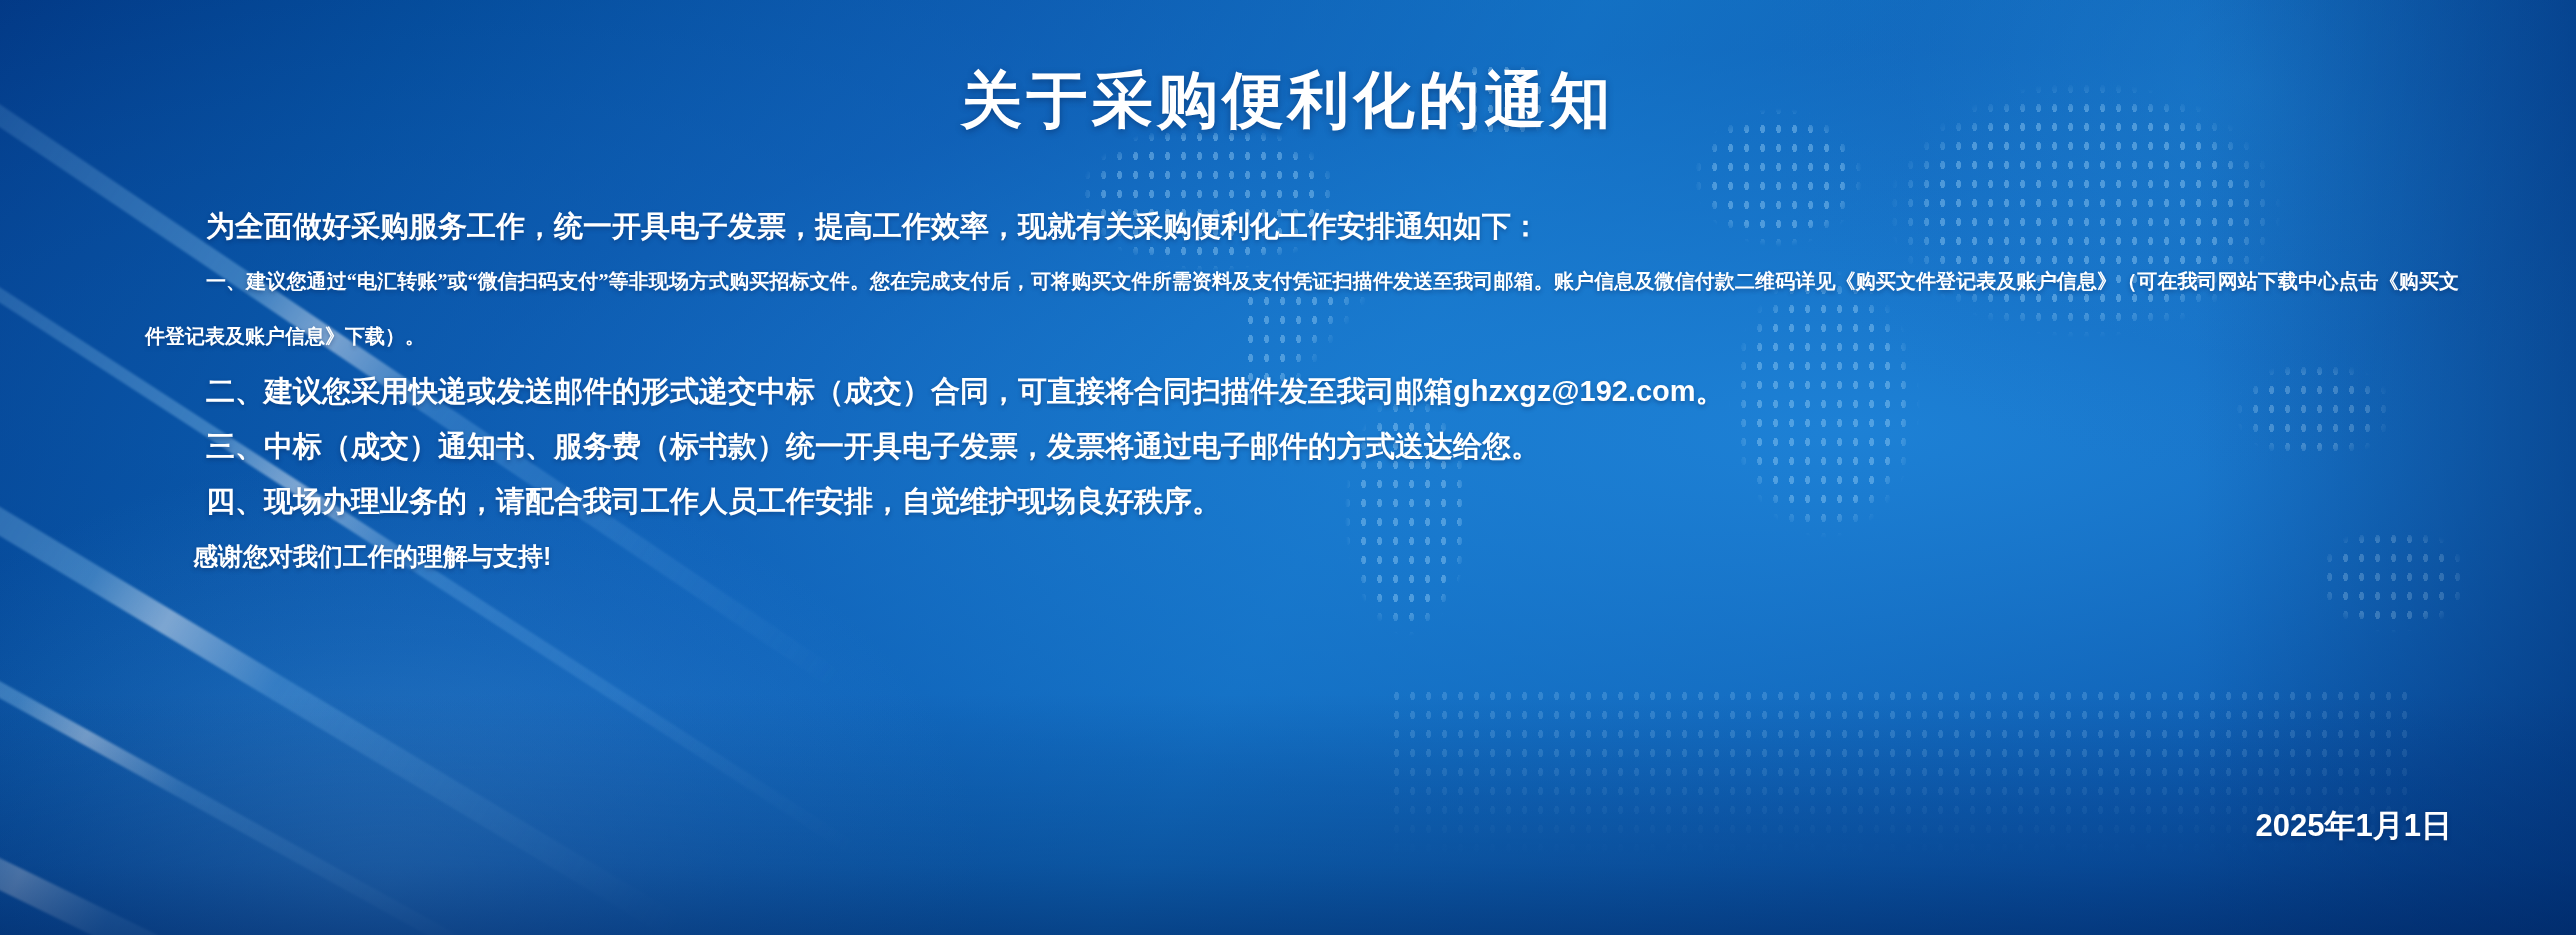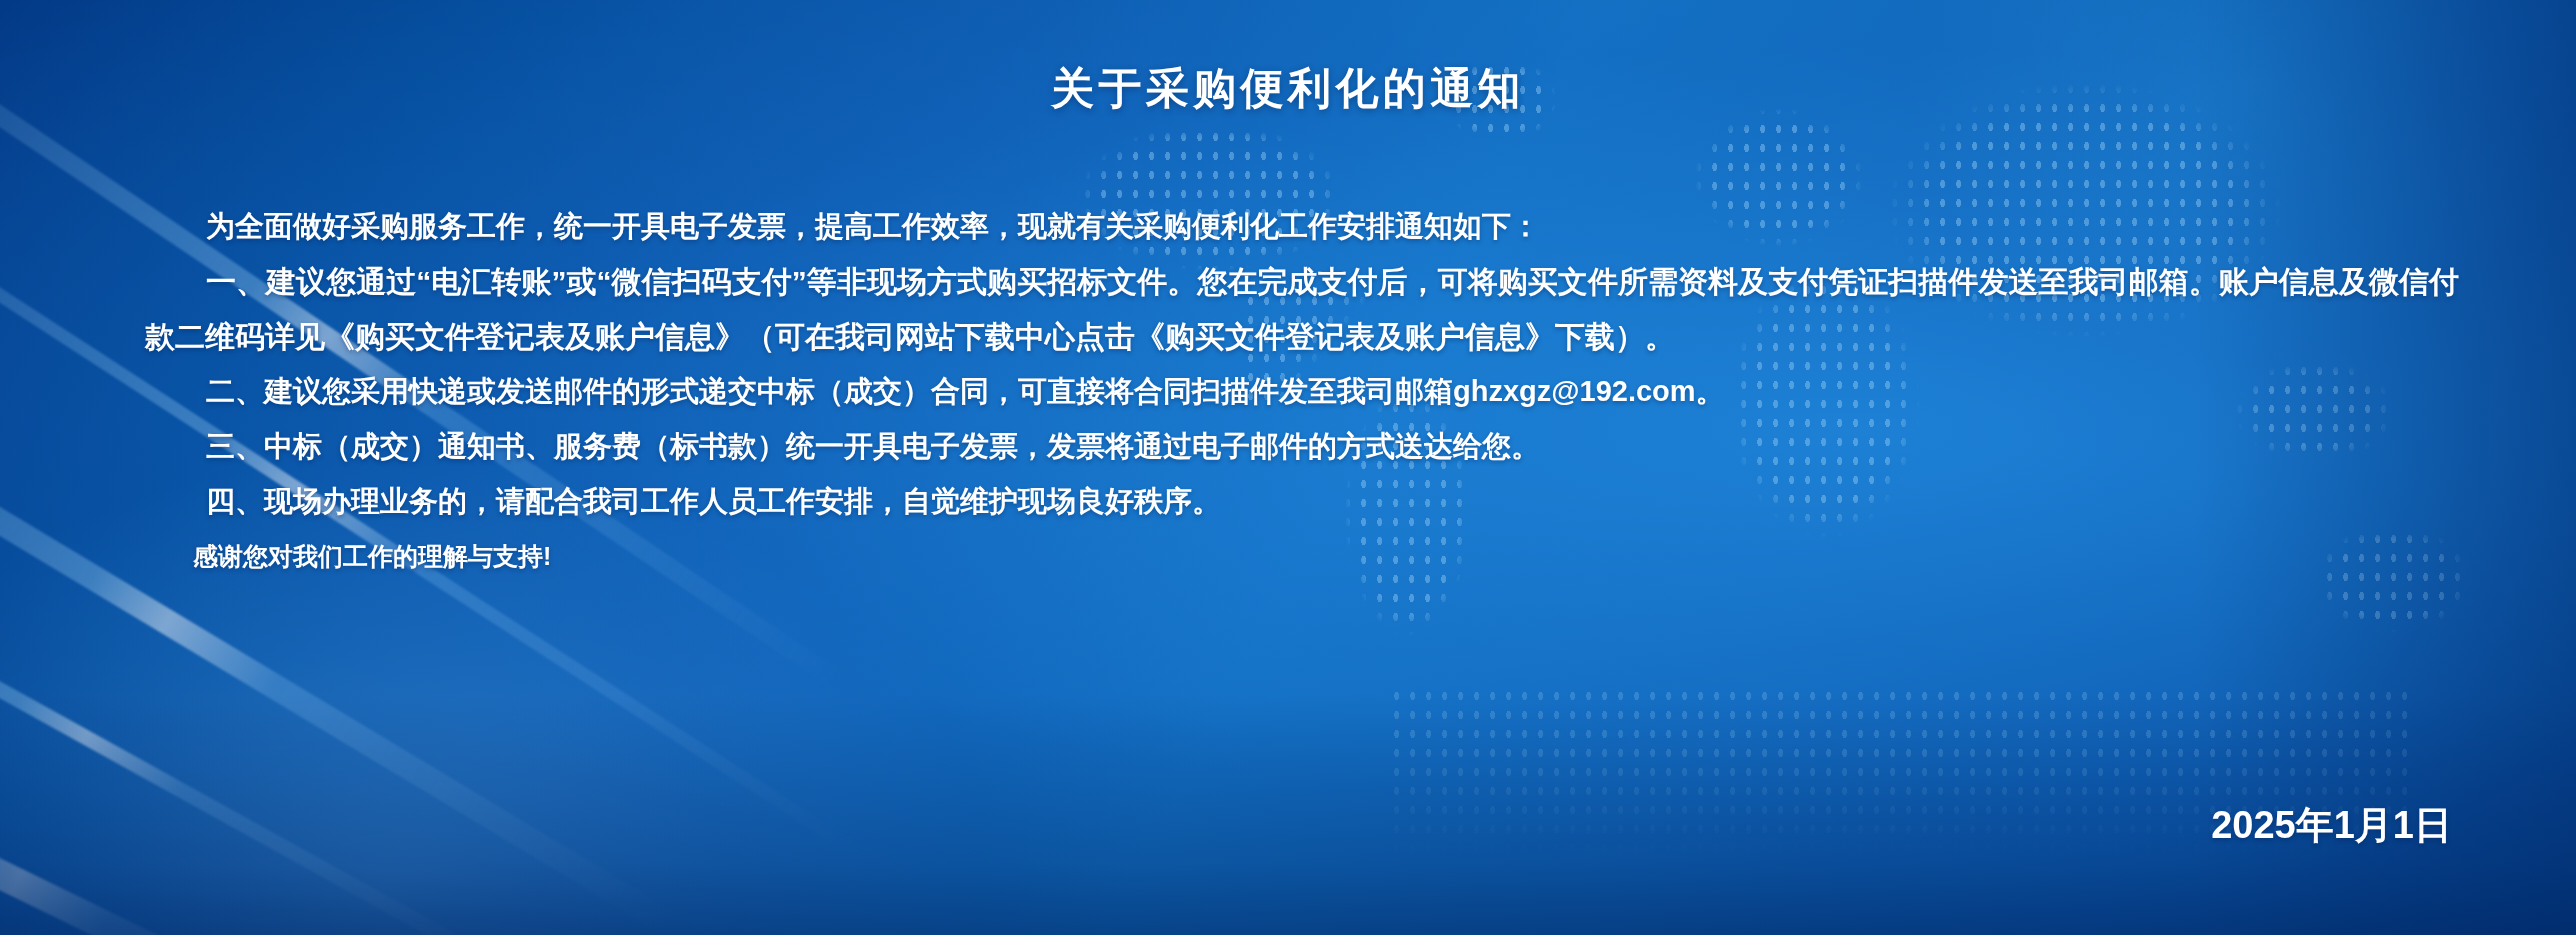--- a/index.html
+++ b/index.html
@@ -77,21 +77,21 @@
     z-index: 5;
     width: 100%;
     height: 100%;
     color: #ffffff;
   }
   .title {
     position: absolute;
     top: 60px;
     left: 0; right: 0;
     text-align: center;
-    font-size: 43px;
+    font-size: 61px;
     font-weight: 700;
     letter-spacing: 4.4px;
     color: #ffffff;
     text-shadow: 0 2.2px 7.3px rgba(0,30,80,0.45);
   }
   .body {
     position: absolute;
     top: 199px;
     left: 145px;
     right: 117px;
@@ -99,28 +99,29 @@
   .line {
     font-size: 29px;
     font-weight: 700;
     line-height: 55px;
     color: #ffffff;
     white-space: nowrap;
     text-shadow: 0 1.5px 4.4px rgba(0,30,80,0.38);
   }
   .indent { text-indent: 61px; }
   .para {
-    font-size: 30px;
+    font-size: 20px;
     font-weight: 700;
     line-height: 55px;
     color: #ffffff;
     text-indent: 61px;
     text-shadow: 0 1.5px 4.4px rgba(0,30,80,0.38);
     text-align: justify;
     text-justify: inter-character;
+    font-family: Liberation Serif, serif;
   }
   .thanks {
     font-size: 25px;
     font-weight: 700;
     line-height: 55px;
     margin-left: 48px;
     text-shadow: 0 1.5px 4.4px rgba(0,30,80,0.38);
   }
   .sign {
     position: absolute;
@@ -128,21 +129,21 @@
     bottom: 88px;
     text-align: right;
   }
   .sign .company {
     font-size: 32px;
     font-weight: 700;
     line-height: 48px;
     text-shadow: 0 1.5px 4.4px rgba(0,30,80,0.4);
   }
   .sign .date {
-    font-size: 38px;
+    font-size: 31px;
     font-weight: 700;
     line-height: 45px;
     text-shadow: 0 1.5px 4.4px rgba(0,30,80,0.4);
   }
 </style>
 </head>
 <body>
 
 <div id="banner">
 

